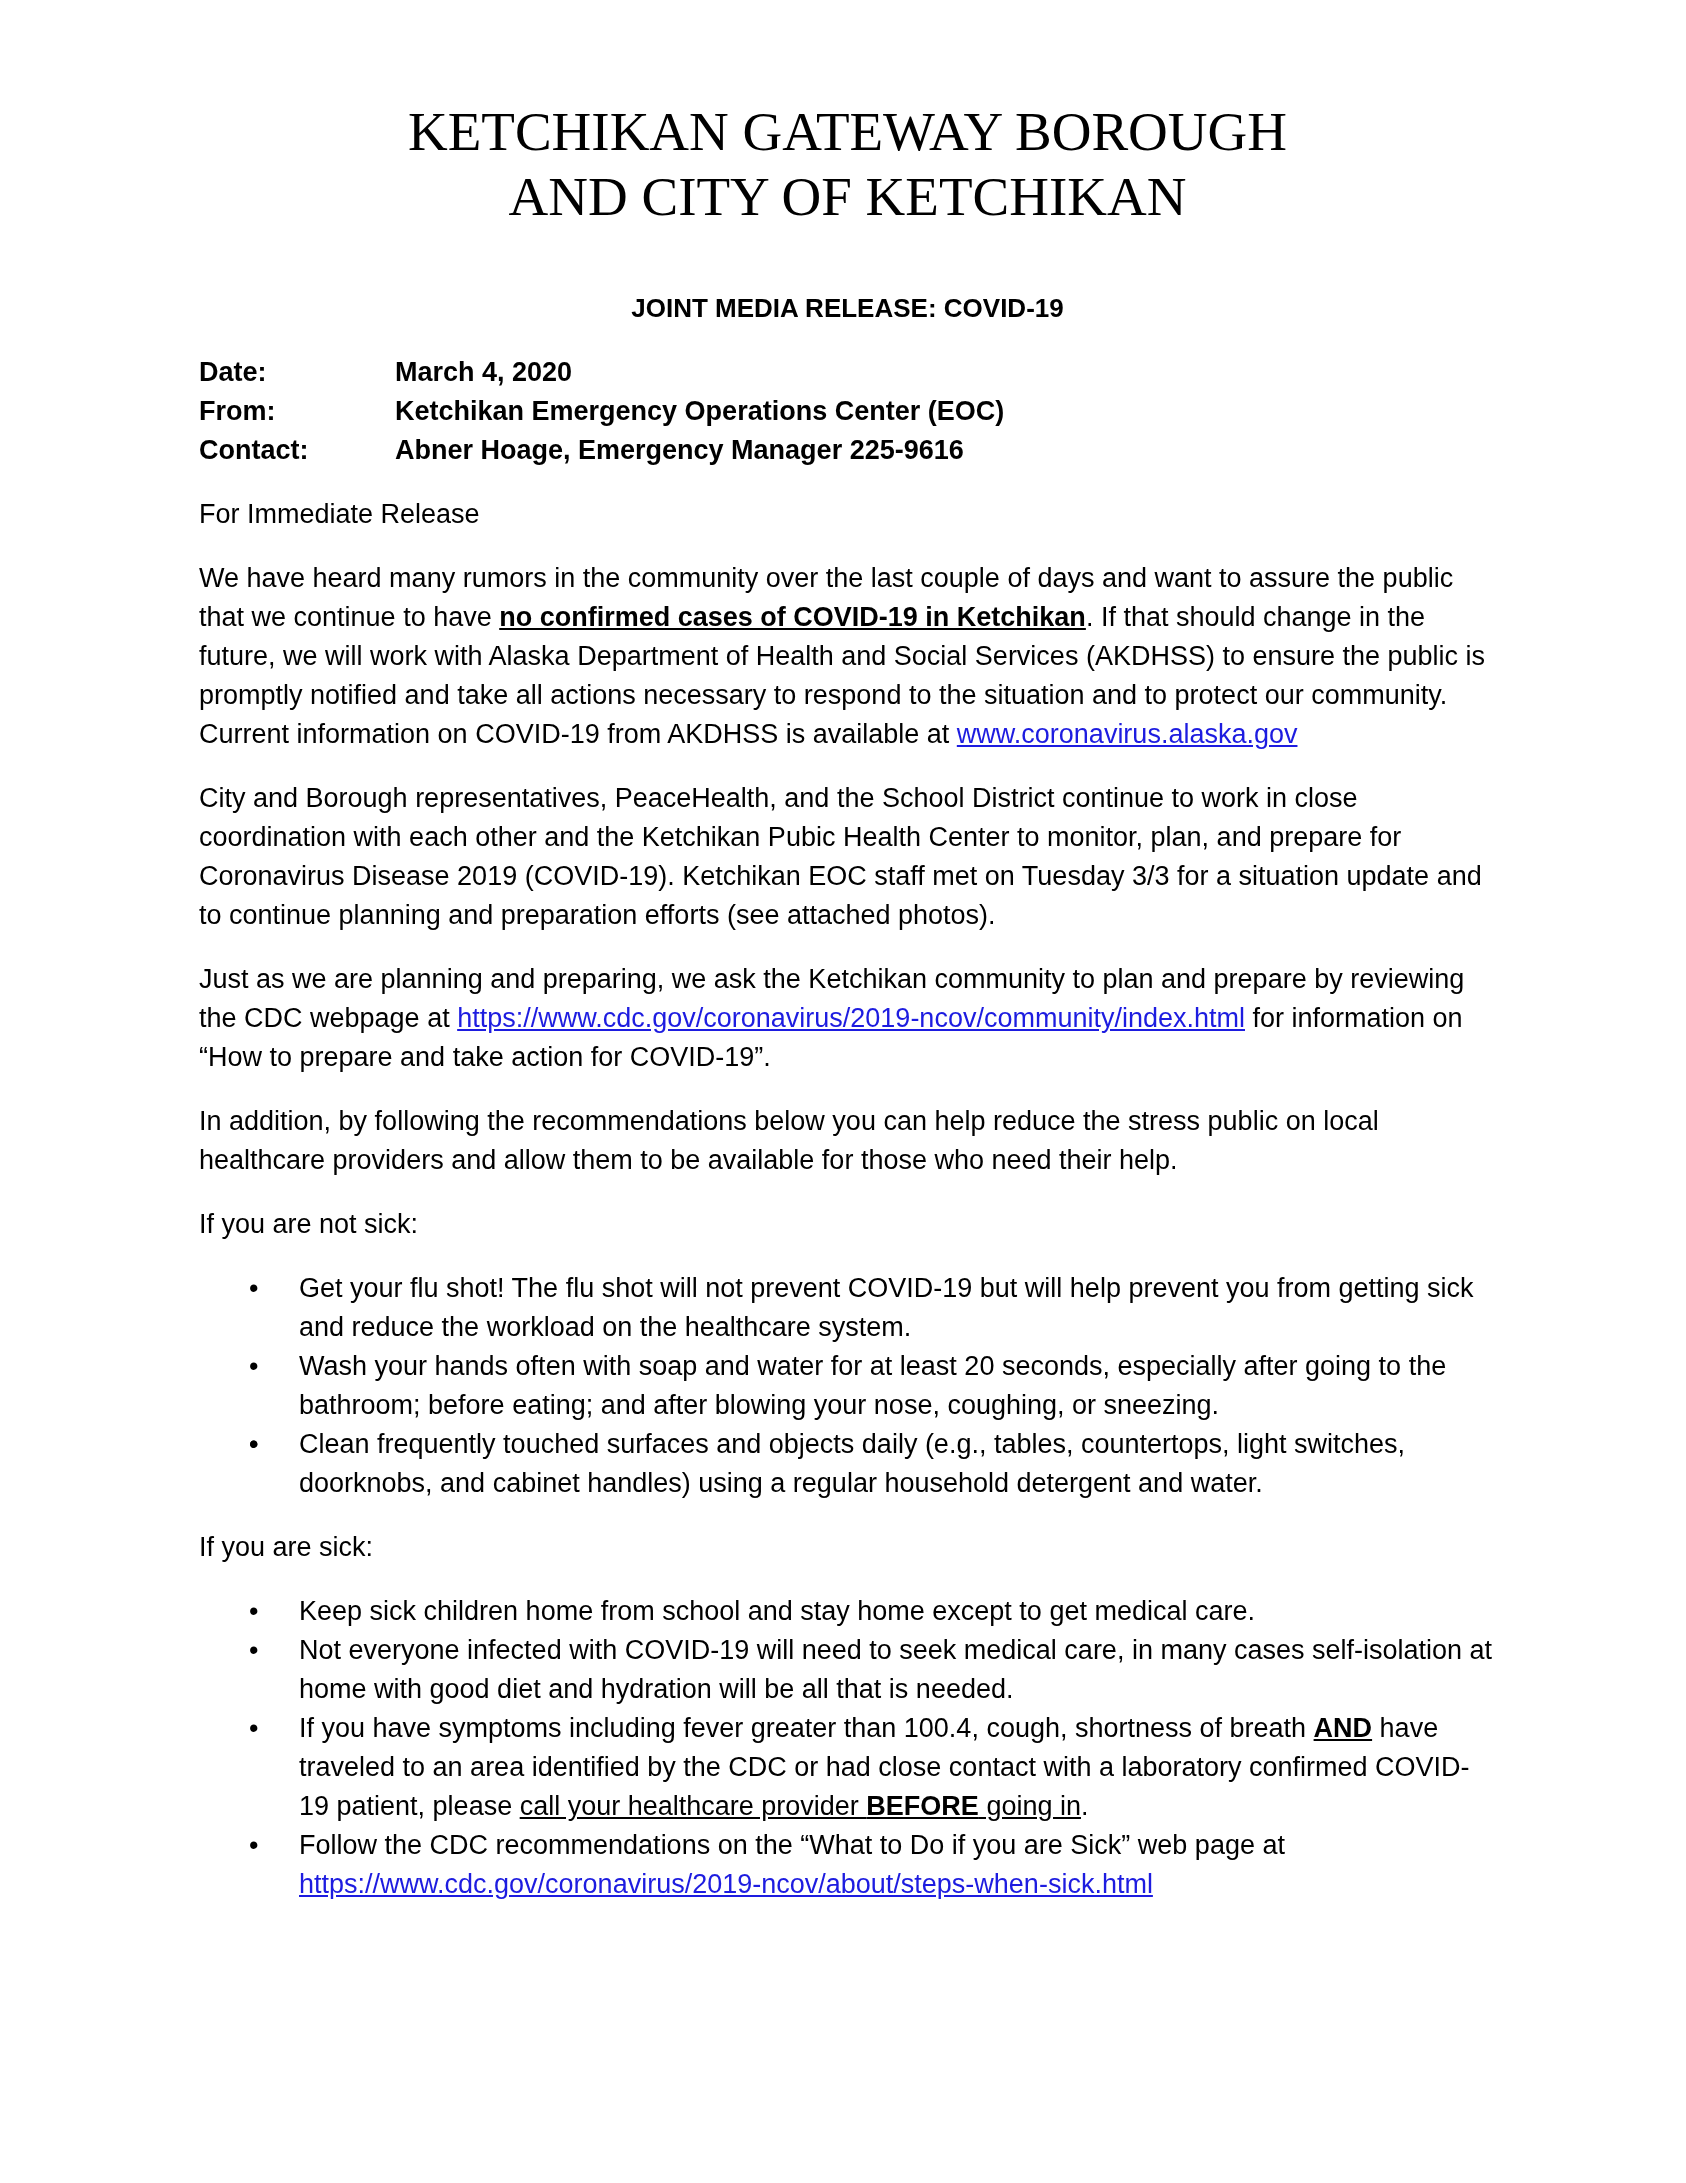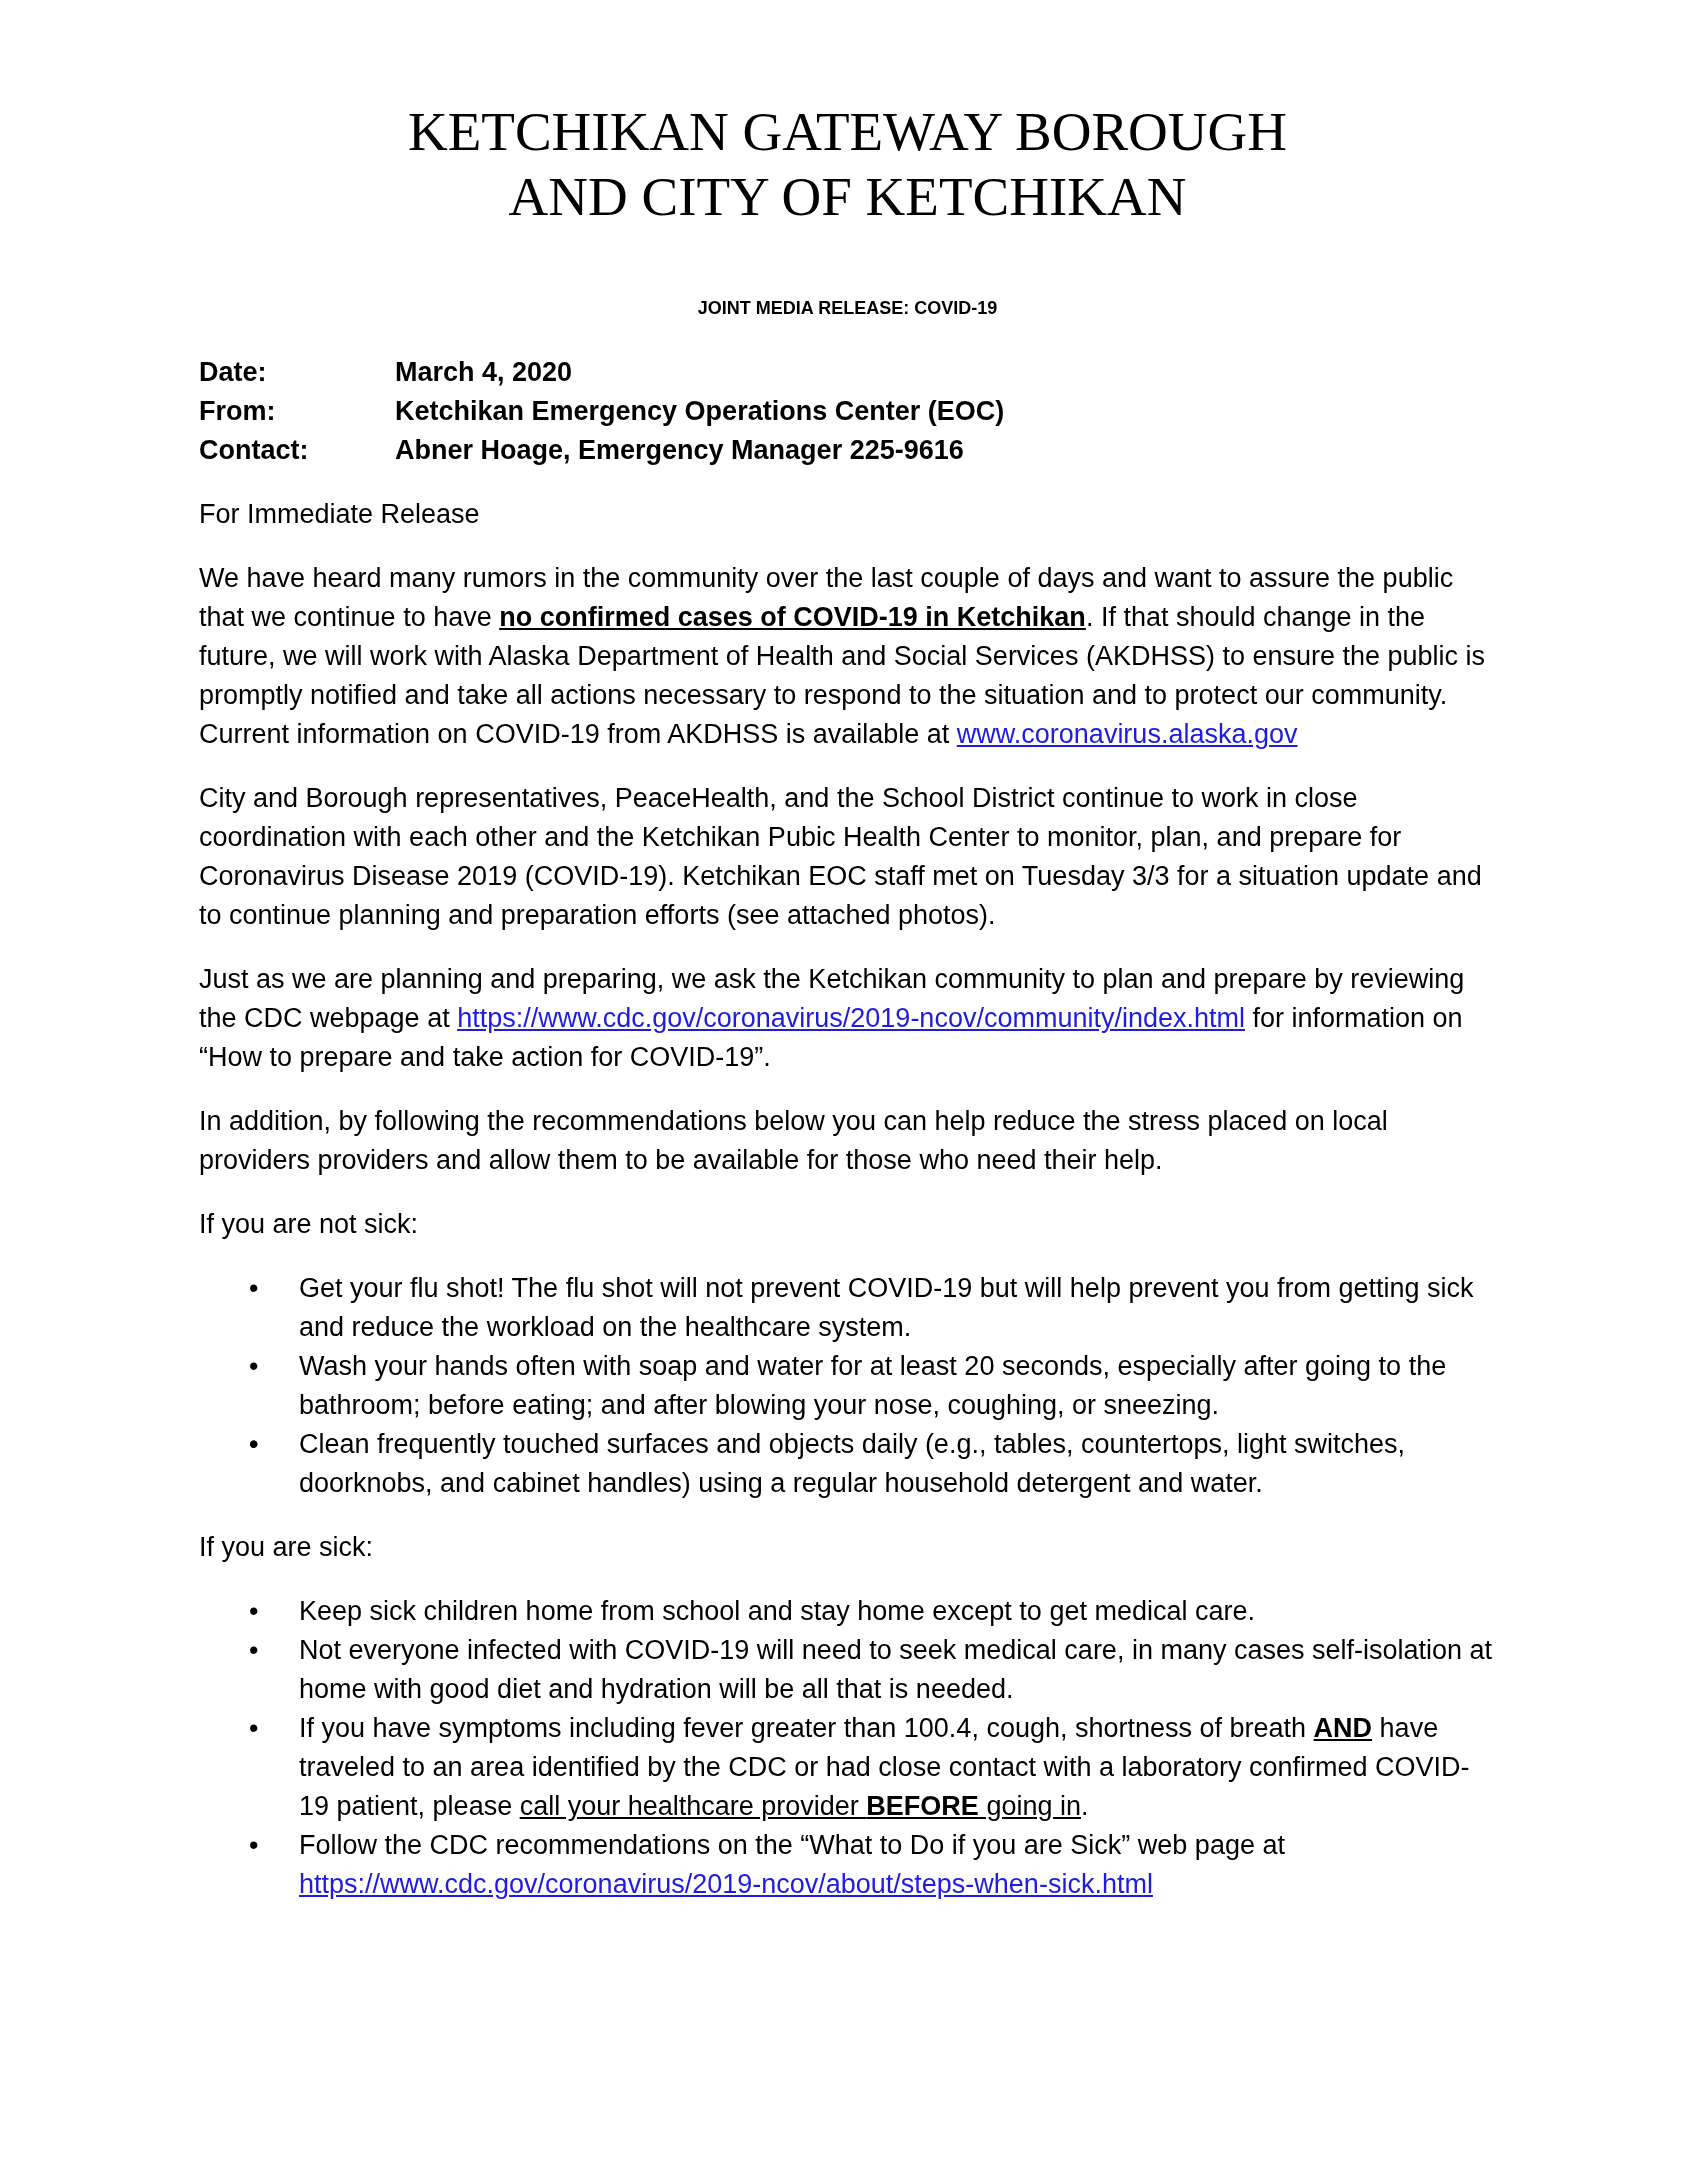--- a/index.html
+++ b/index.html
@@ -28,21 +28,21 @@
     font-family: "Liberation Serif", serif;
     font-size: 55px;
     line-height: 65px;
     font-weight: normal;
     letter-spacing: 0px;
     margin: 0 0 60px 0;
   }
   .subtitle {
     text-align: center;
     font-weight: bold;
-    font-size: 18px;
+    font-size: 26px;
     margin: 0 0 25px 0;
   }
   .meta-block {
     margin: 0 0 25px 0;
     font-weight: bold;
   }
   .meta-row {
     display: flex;
   }
   .meta-label {
@@ -105,21 +105,21 @@
       <span class="meta-value">Abner Hoage, Emergency Manager 225-9616</span>
     </div>
   </div>
 
   <div class="release-line">For Immediate Release</div>
 
   <div id="body-content">
       <p class="para"><span class="">We have heard many rumors in the community over the last couple of days and want to assure the public that we continue to have </span><span class="b u">no confirmed cases of COVID-19 in Ketchikan</span><span class="">.  If that should change in the future, we will work with Alaska Department of Health and Social Services (AKDHSS) to ensure the public is promptly notified and take all actions necessary to respond to the situation and to protect our community. Current information on COVID-19 from AKDHSS is available at </span><a class="link">www.coronavirus.alaska.gov</a></p>
       <p class="para"><span class="">City and Borough representatives, PeaceHealth, and the School District continue to work in close coordination with each other and the Ketchikan Pubic Health Center to monitor, plan, and prepare for Coronavirus Disease 2019 (COVID-19).  Ketchikan EOC staff met on Tuesday 3/3 for a situation update and to continue planning and preparation efforts (see attached photos).</span></p>
       <p class="para"><span class="">Just as we are planning and preparing, we ask the Ketchikan community to plan and prepare by reviewing the CDC webpage at </span><a class="link">https://www.cdc.gov/coronavirus/2019-ncov/community/index.html</a><span class=""> for information on “How to prepare and take action for COVID-19”.</span></p>
-      <p class="para"><span class="">In addition, by following the recommendations below you can help reduce the stress placed on local providers providers and allow them to be available for those who need their help.</span></p>
+      <p class="para"><span class="">In addition, by following the recommendations below you can help reduce the stress public on local healthcare providers and allow them to be available for those who need their help.</span></p>
       <p class="section-heading">If you are not sick:</p>
       <ul class="bullets">
         <li><span class="bullet">•</span><span class="">Get your flu shot! The flu shot will not prevent COVID-19 but will help prevent you from getting sick and reduce the workload on the healthcare system.</span></li>
         <li><span class="bullet">•</span><span class="">Wash your hands often with soap and water for at least 20 seconds, especially after going to the bathroom; before eating; and after blowing your nose, coughing, or sneezing.</span></li>
         <li><span class="bullet">•</span></li>
         <li><span class="bullet">•</span><span class="">Clean frequently touched surfaces and objects daily (e.g., tables, countertops, light switches, doorknobs, and cabinet handles) using a regular household detergent and water.</span></li>
       </ul>
       <p class="section-heading">If you are sick:</p>
       <ul class="bullets">
         <li><span class="bullet">•</span><span class="">Keep sick children home from school and stay home except to get medical care.</span></li>

